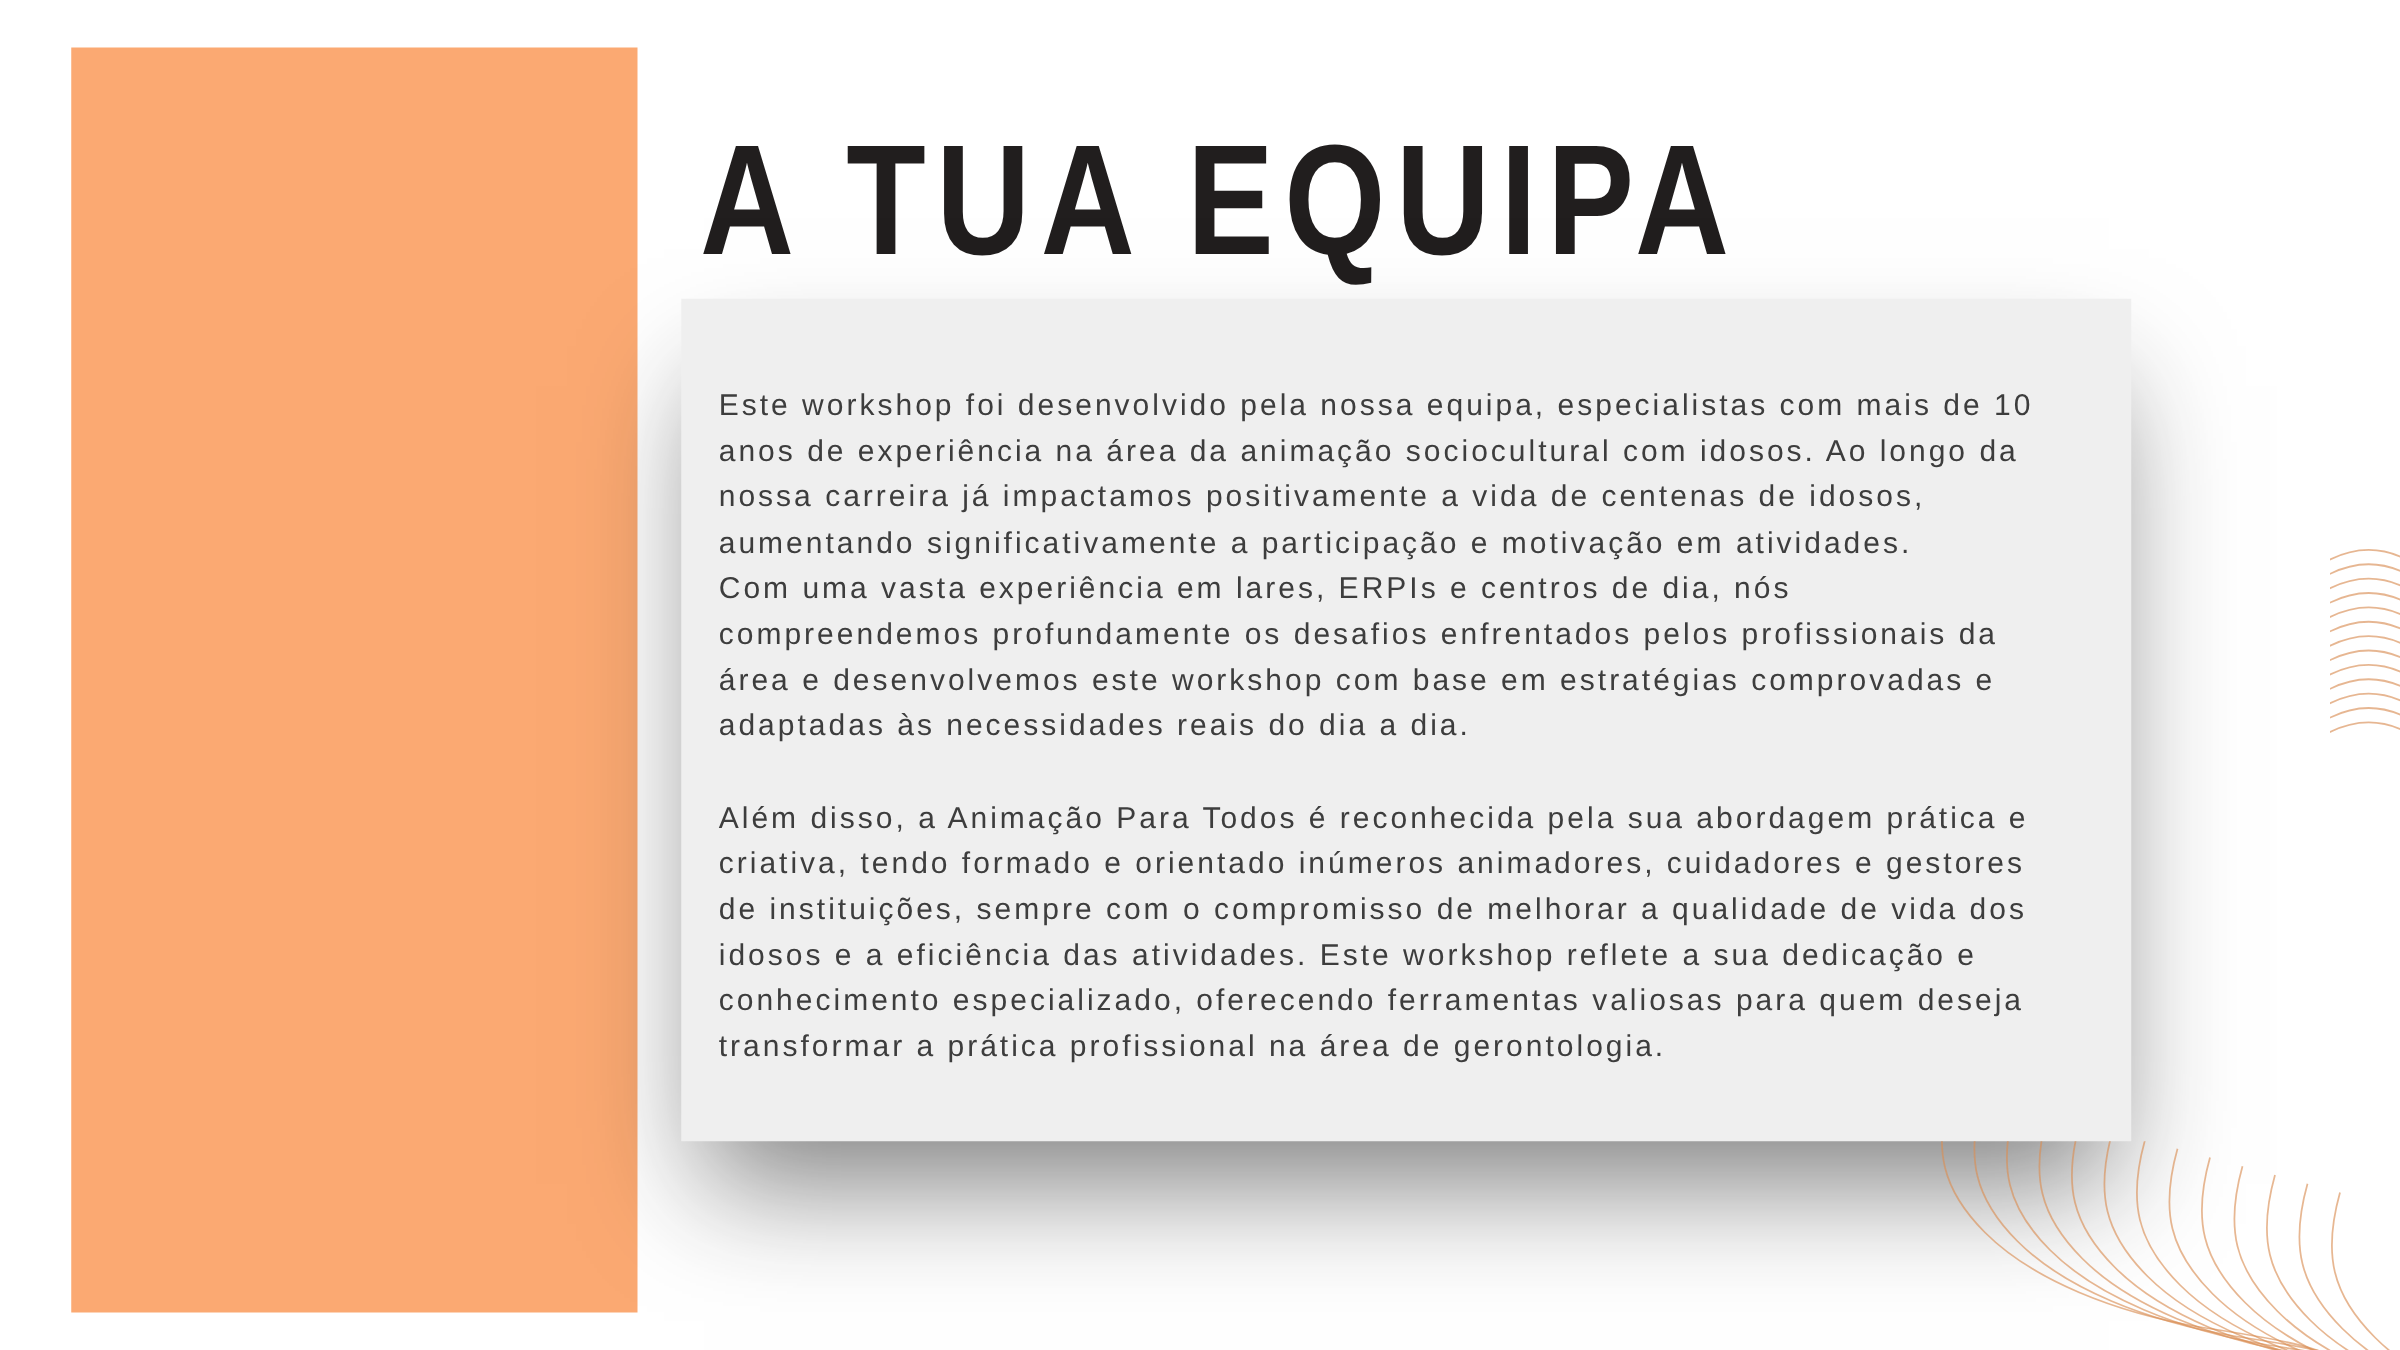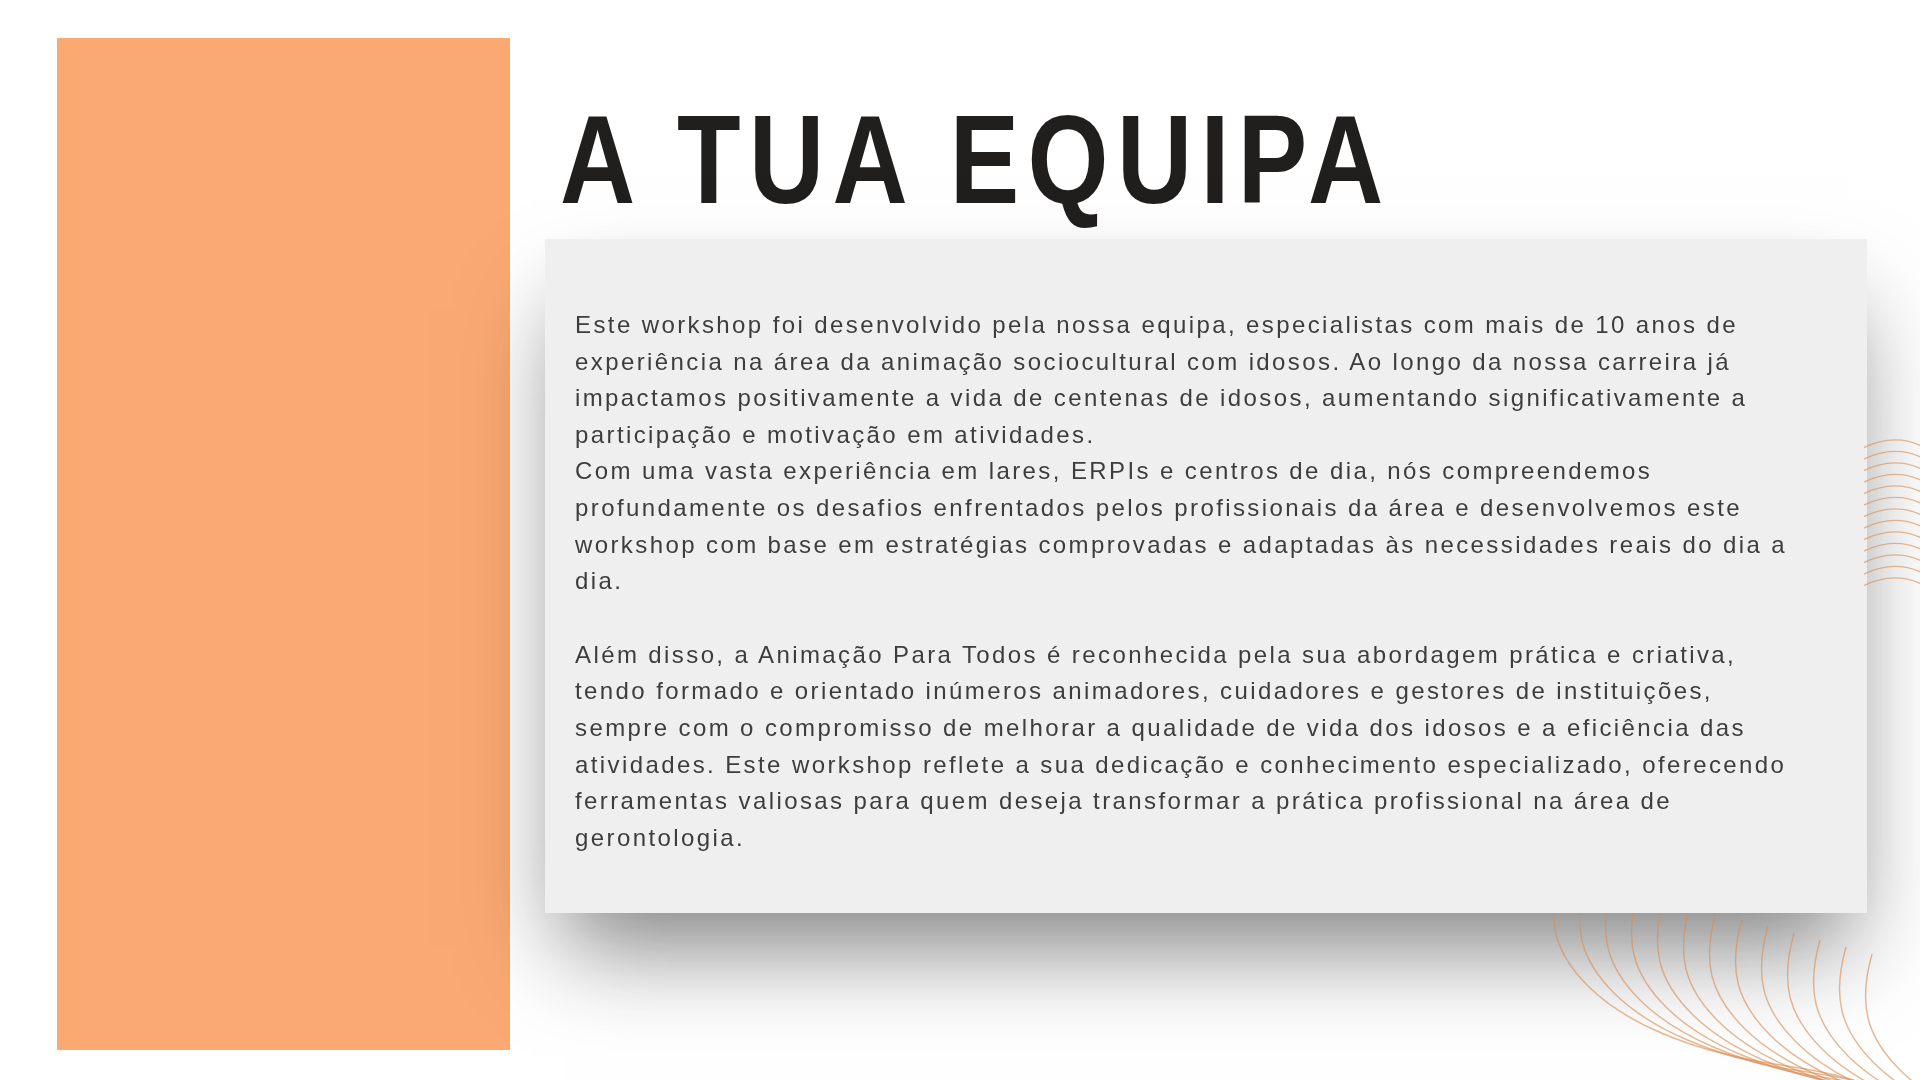--- a/index.html
+++ b/index.html
@@ -36,21 +36,21 @@
     color:var(--title-text);
     white-space:nowrap;
     transform:scaleX(0.93) scaleY(1.12);
     transform-origin:left top;
     font-stretch:condensed;
   }
 
   .panel{
     position:absolute;
     left:545px; top:239px;
-    width:1322px; height:674px;
+    width:1160px; height:674px;
     background:var(--panel-gray);
     box-shadow:0 52px 90px -18px rgba(25,25,25,0.55);
     padding:68px 55px 0 30px;
   }
   .panel p{
     color:var(--body-text);
     font-size:24px;
     line-height:36.6px;
     letter-spacing:2.4px;
     white-space:pre-line;

